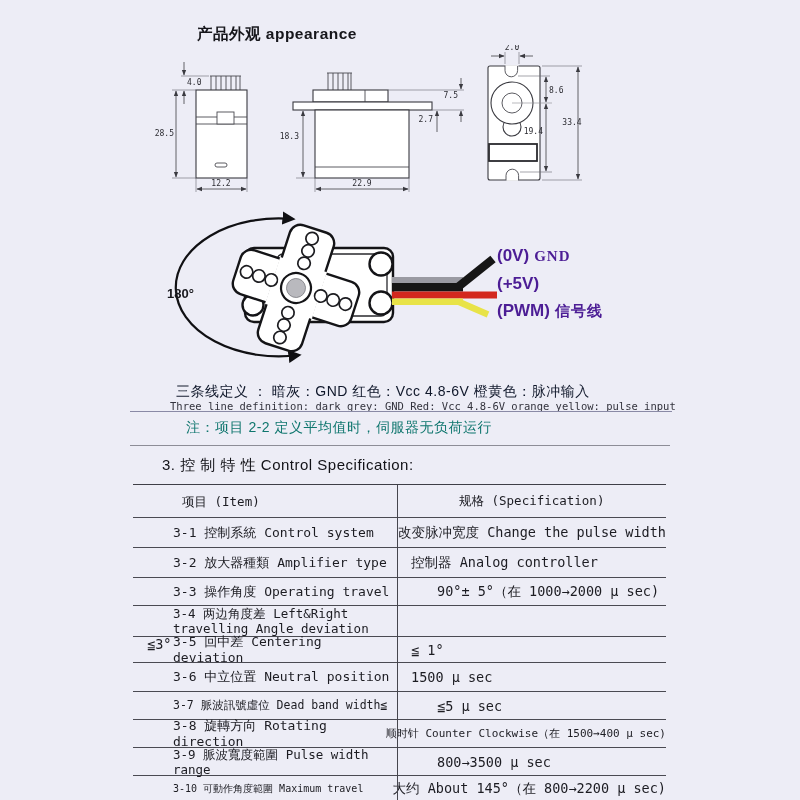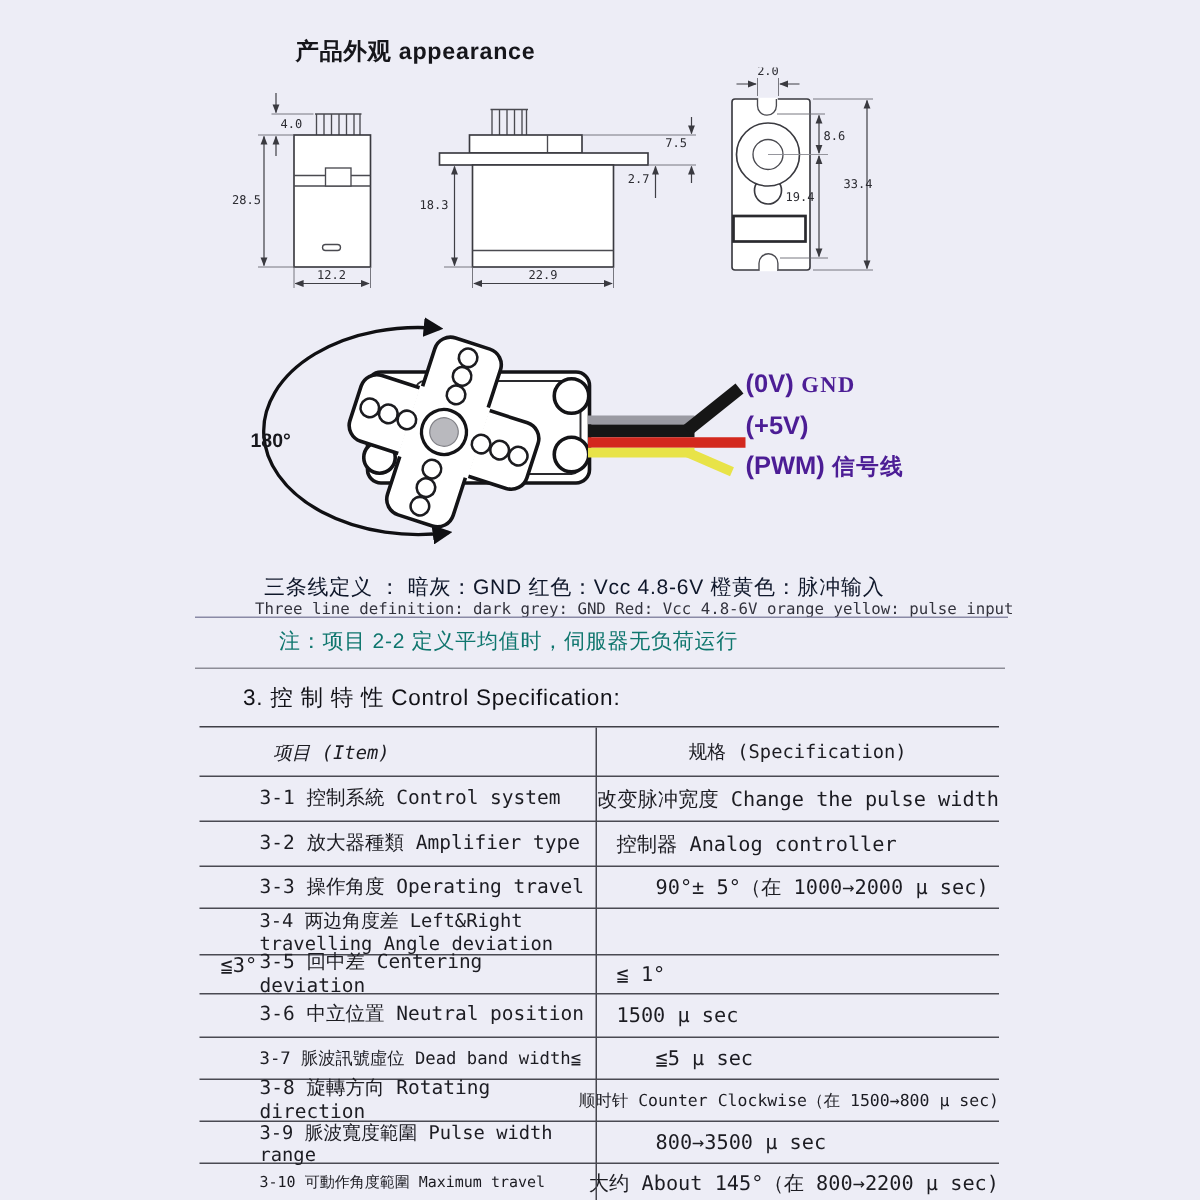--- a/index.html
+++ b/index.html
@@ -38,21 +38,21 @@
   .spec-table{
     left:133px;top:484px;width:533px;height:316px;
     border-top:1.5px solid #3f3f47;
     font-family:"DejaVu Sans Mono","Liberation Mono",monospace;color:#1c1c22;
   }
   .t-divider{position:absolute;left:264px;top:0;width:1px;height:316px;background:#46464e;}
   .t-row{display:flex;box-sizing:border-box;border-bottom:1px solid #4a4a52;}
   .t-row:last-child{border-bottom:none;}
   .c-item{width:264px;box-sizing:border-box;padding-left:40px;display:flex;align-items:center;font-size:13px;white-space:pre-line;line-height:1.2;}
   .c-spec{flex:1;box-sizing:border-box;padding-left:14px;display:flex;align-items:center;font-size:13.5px;white-space:nowrap;overflow:visible;}
-  .t-head .c-item{padding-left:49px;font-size:12.5px;font-style:italic;}
+  .t-head .c-item{padding-left:49px;font-size:12.5px;}
   .t-head .c-spec{padding-left:62px;font-size:12.5px;}
   .h33{height:33px;}.h30{height:30px;}.h28{height:28px;gap:26px;}.h31{height:31px;flex-direction:column;}
   .h26{height:26px;}.h29{height:29px;}.h25{height:25px;}
   .r4 .c-item{font-size:12.5px;}
   .r7 .c-item{font-size:11.5px;}
   .r8 .c-spec{font-size:11px;}
   .r9 .c-item{font-size:12.5px;}
   .r10 .c-item{font-size:10px;}
 </style>
 </head>
@@ -221,21 +221,21 @@
     <div class="t-row h29">
       <div class="c-item">3-6 中立位置 Neutral position</div>
       <div class="c-spec">1500 μ sec</div>
     </div>
     <div class="t-row h28 r7">
       <div class="c-item">3-7 脈波訊號虛位 Dead band width≦</div>
       <div class="c-spec">≦5 μ sec</div>
     </div>
     <div class="t-row h28 r8">
       <div class="c-item">3-8 旋轉方向 Rotating direction</div>
-      <div class="c-spec">顺时针 Counter Clockwise（在 1500→800 μ sec)</div>
+      <div class="c-spec">顺时针 Counter Clockwise（在 1500→400 μ sec)</div>
     </div>
     <div class="t-row h28 r9">
       <div class="c-item">3-9 脈波寬度範圍 Pulse width range</div>
       <div class="c-spec">800→3500 μ sec</div>
     </div>
     <div class="t-row h25 r10">
       <div class="c-item">3-10 可動作角度範圍 Maximum travel</div>
       <div class="c-spec">大约 About 145°（在 800→2200 μ sec)</div>
     </div>
   </div>

